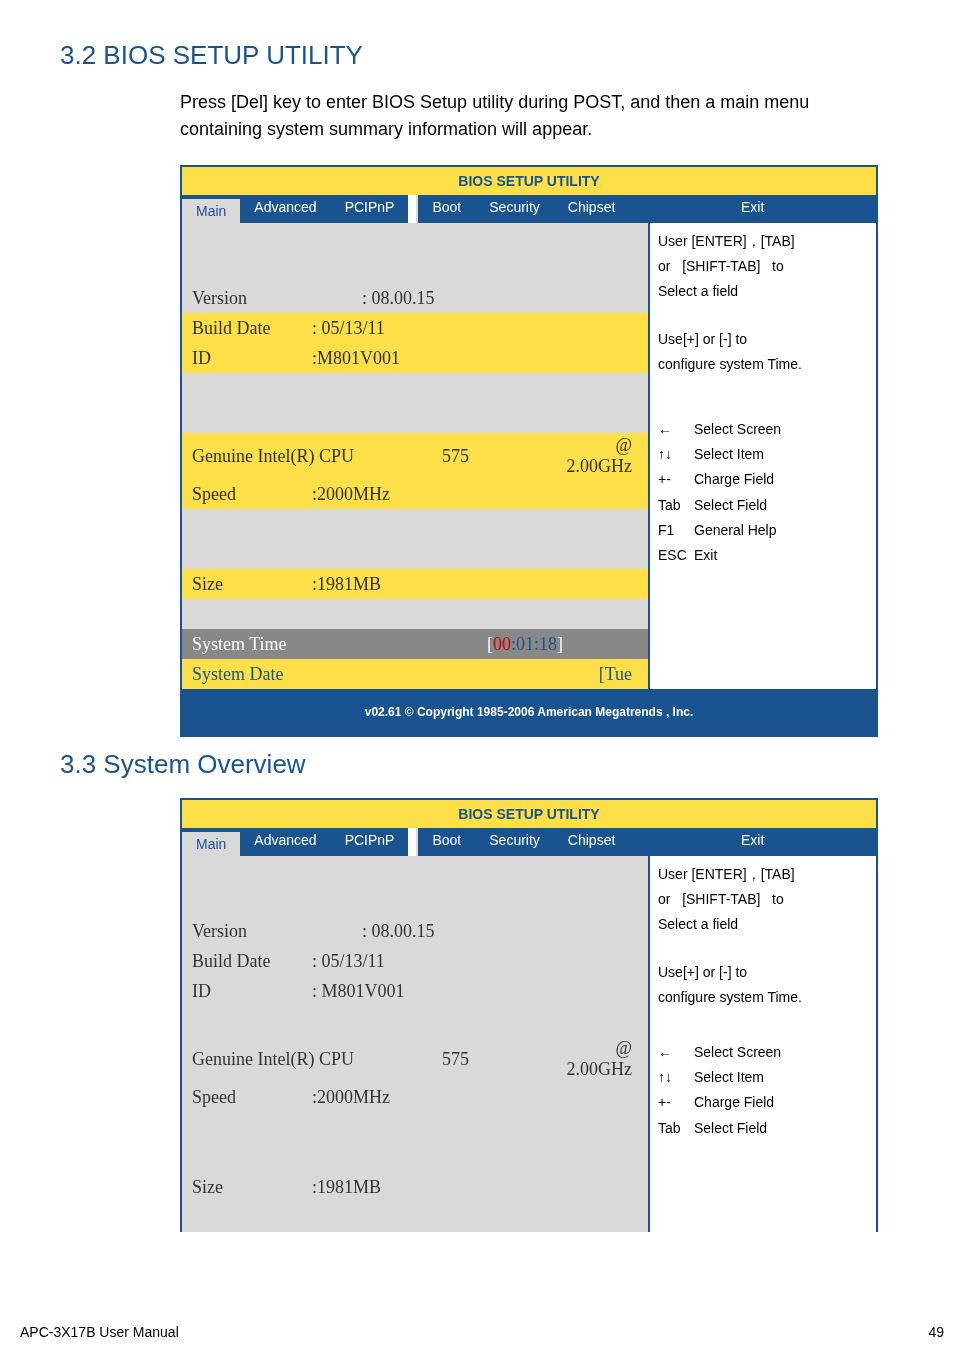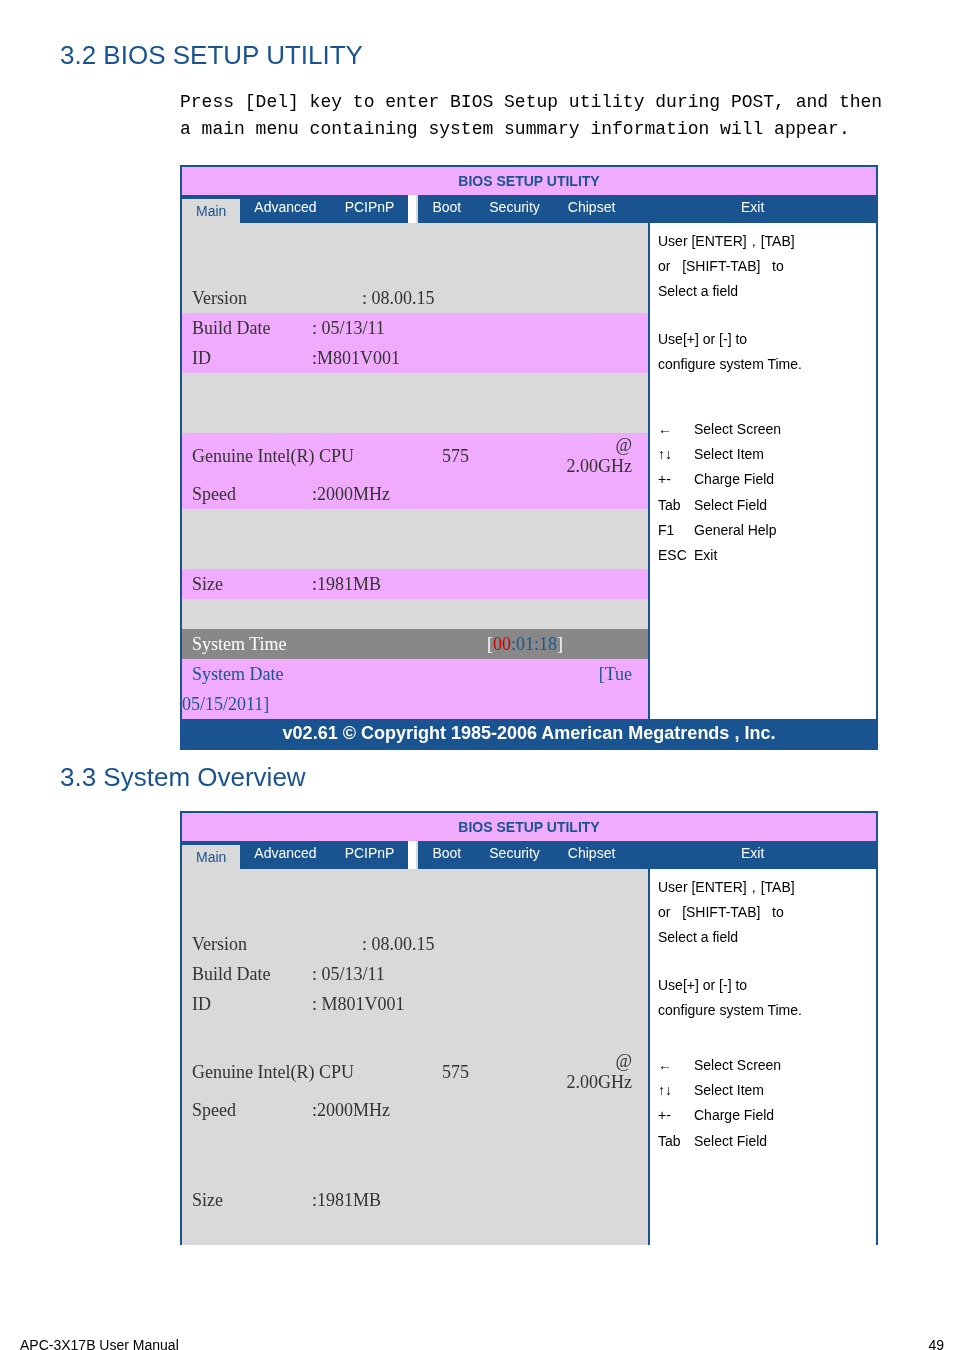--- a/index.html
+++ b/index.html
@@ -17,30 +17,29 @@
     font-weight: normal;
     color: #1a5490;
     margin: 0 0 18px 0;
   }
   .intro-text {
     font-size: 18px;
     color: #000;
     line-height: 1.5;
     margin: 0 0 22px 0;
     padding-left: 120px;
-    font-family: Liberation Mono, monospace;
   }
   .bios-box-wrapper {
     padding-left: 120px;
     padding-right: 20px;
     margin-bottom: 12px;
   }
   .bios-box {
     border: 2px solid #1a5490;
-    background: #f0abfc;
+    background: #fde047;
     border-collapse: collapse;
     width: 100%;
   }
   .bios-title {
     color: #1a5490;
     font-size: 14px;
     font-weight: bold;
     text-align: center;
     padding: 6px 0;
   }
@@ -131,24 +130,24 @@
   }
   .bios-help .hl-row {
     display: flex;
   }
   .bios-help .hl-key {
     width: 36px;
   }
   .bios-footer {
     background: #1a5490;
     color: white;
-    font-size: 18px;
+    font-size: 12px;
     font-weight: bold;
     text-align: center;
-    padding: 4px 0;
+    padding: 16px 0;
   }
   .page-footer {
     font-size: 14px;
     color: #000;
     padding: 50px 0 20px 0;
     display:flex;
     justify-content:space-between;
   }
   .page-number {
     padding-right: 10px;
@@ -216,23 +215,20 @@
           <div class="row hl">
             <span style="width:220px">System Time</span>
             <span class="systime-val">
               <span class="systime-sq">[</span><span class="systime-hr">00</span><span class="bluetxt">:</span><span class="systime-mn">01</span><span class="bluetxt">:</span><span class="systime-sc">18</span><span class="systime-sq">]</span>
             </span>
           </div>
           <div class="row">
             <span class="bluetxt" style="width:220px">System   Date</span>
             <span class="bluetxt val-col">[Tue</span>
           </div>
-          <div class="row" style="padding-left:0">
-            <span class="bluetxt">05/15/2011]</span>
-          </div>
         </div>
 
         <div class="bios-help">
           <div>User [ENTER]，[TAB]</div>
           <div>
             <span>or</span>&nbsp;&nbsp;
             <span>[SHIFT-TAB]</span>&nbsp;&nbsp;
             <span>to</span>
           </div>
           <div>Select a field</div>

